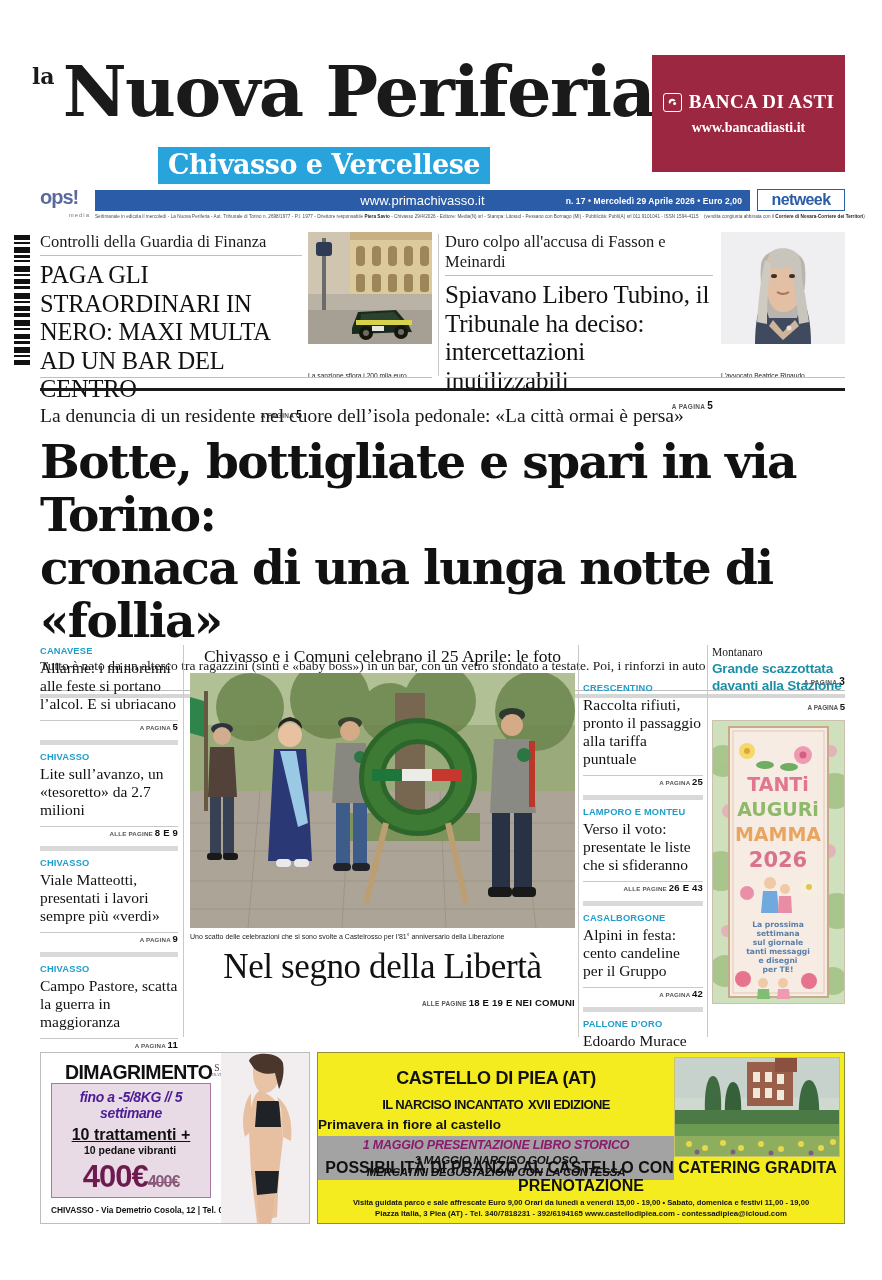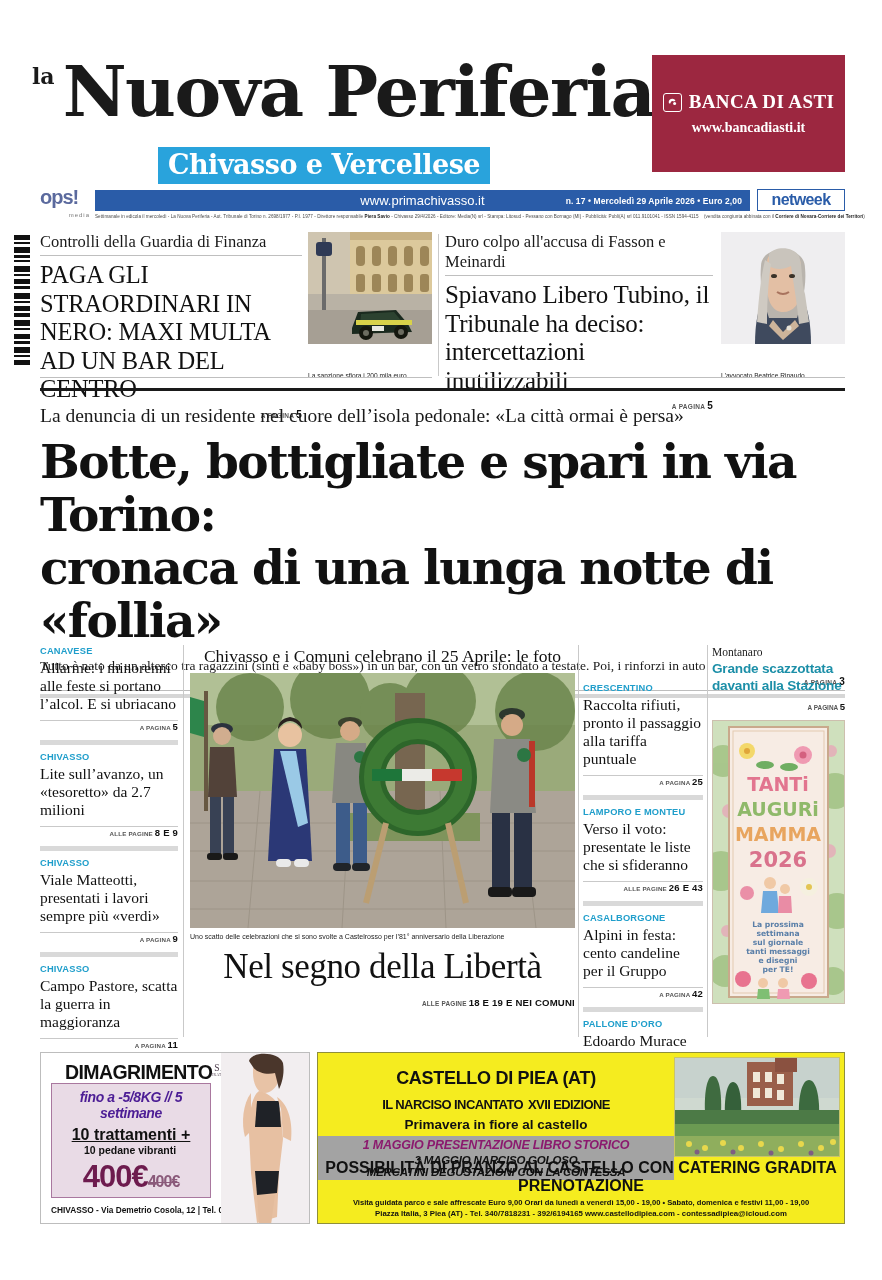--- a/index.html
+++ b/index.html
@@ -232,21 +232,21 @@
   .sa-foot {
     position:absolute; left:10px; bottom:8px;
     font-family:"Liberation Sans", sans-serif; font-weight:700; font-size:8.3px; color:#111;
   }
   .sa-photo { position:absolute; right:0; top:0; width:88px; height:172px; overflow:hidden; }
 
   
   .ca-t1 { font-family:"Liberation Sans", sans-serif; font-weight:700; font-size:18px; color:#111; text-align:center; padding-top:6px; letter-spacing:-.3px;}
   .ca-t2 { font-family:"Liberation Sans", sans-serif; font-weight:700; font-size:20px; color:#111; text-align:center; padding-top:2px; letter-spacing:-.6px;}
   .ca-t2 span { font-size:13px; }
-  .ca-t3 { font-family:"Liberation Sans", sans-serif; font-weight:700; font-size:13.5px; color:#111; text-align:center; padding-top:3px;}
+  .ca-t3 { font-family:"Liberation Sans", sans-serif; font-weight:700; font-size:13.5px; color:#111; padding-top:3px;}
   .ca-band { background:#a3a3a3; margin-top:4px; padding:2px 0; }
   .ca-b1 { font-family:"Liberation Sans", sans-serif; font-weight:700; font-style:italic; font-size:12.5px; color:#8b1a6e; text-align:center; letter-spacing:-.2px;}
   .ca-b2 { font-family:"Liberation Sans", sans-serif; font-weight:700; font-style:italic; font-size:11.5px; color:#111; text-align:center; letter-spacing:-.2px; padding-top:2px;}
   .ca-b3 { font-family:"Liberation Sans", sans-serif; font-weight:700; font-style:italic; font-size:11.5px; color:#111; text-align:center; letter-spacing:-.2px;}
   .ca-l1 { font-family:"Liberation Sans", sans-serif; font-weight:700; font-size:16px; color:#111; text-align:center; padding-top:4px;}
   .ca-l2 { font-family:"Liberation Sans", sans-serif; font-weight:700; font-size:7.6px; color:#111; text-align:center; padding-top:3px;}
   .ca-l3 { font-family:"Liberation Sans", sans-serif; font-weight:700; font-size:7.8px; color:#111; text-align:center; padding-top:2px;}
   .ca-photo { position:absolute; right:4px; top:4px; width:166px; height:100px; overflow:hidden; border:1px solid #c9c46a;}
   .ca-left { position:absolute; left:0; top:9px; width:356px; }
 

